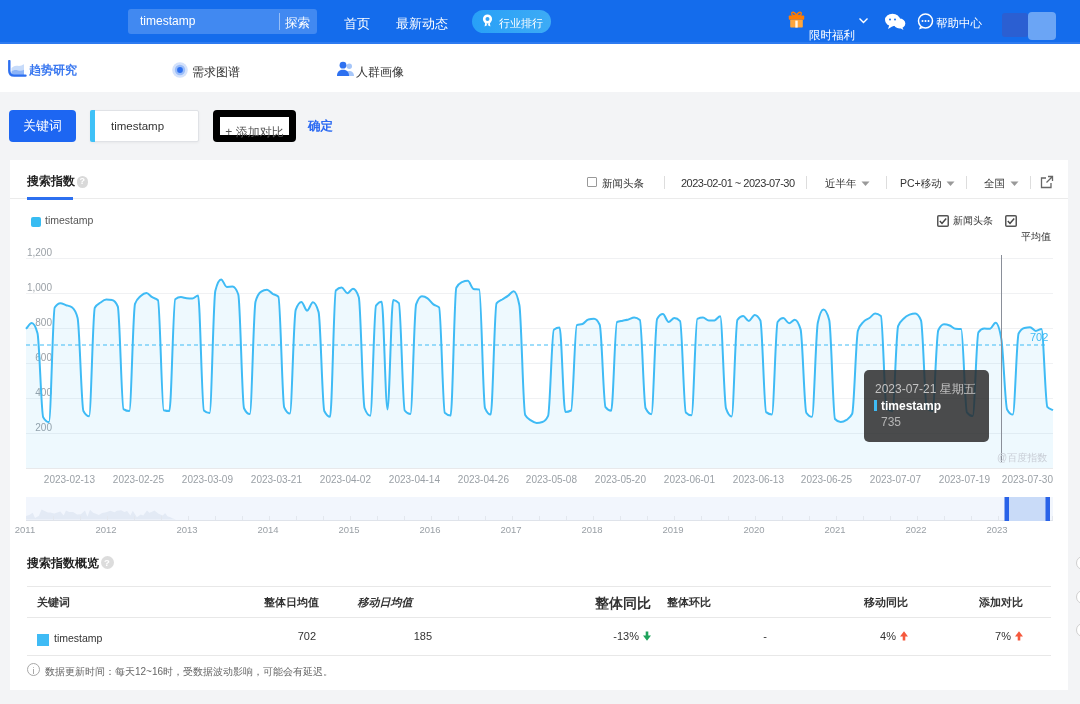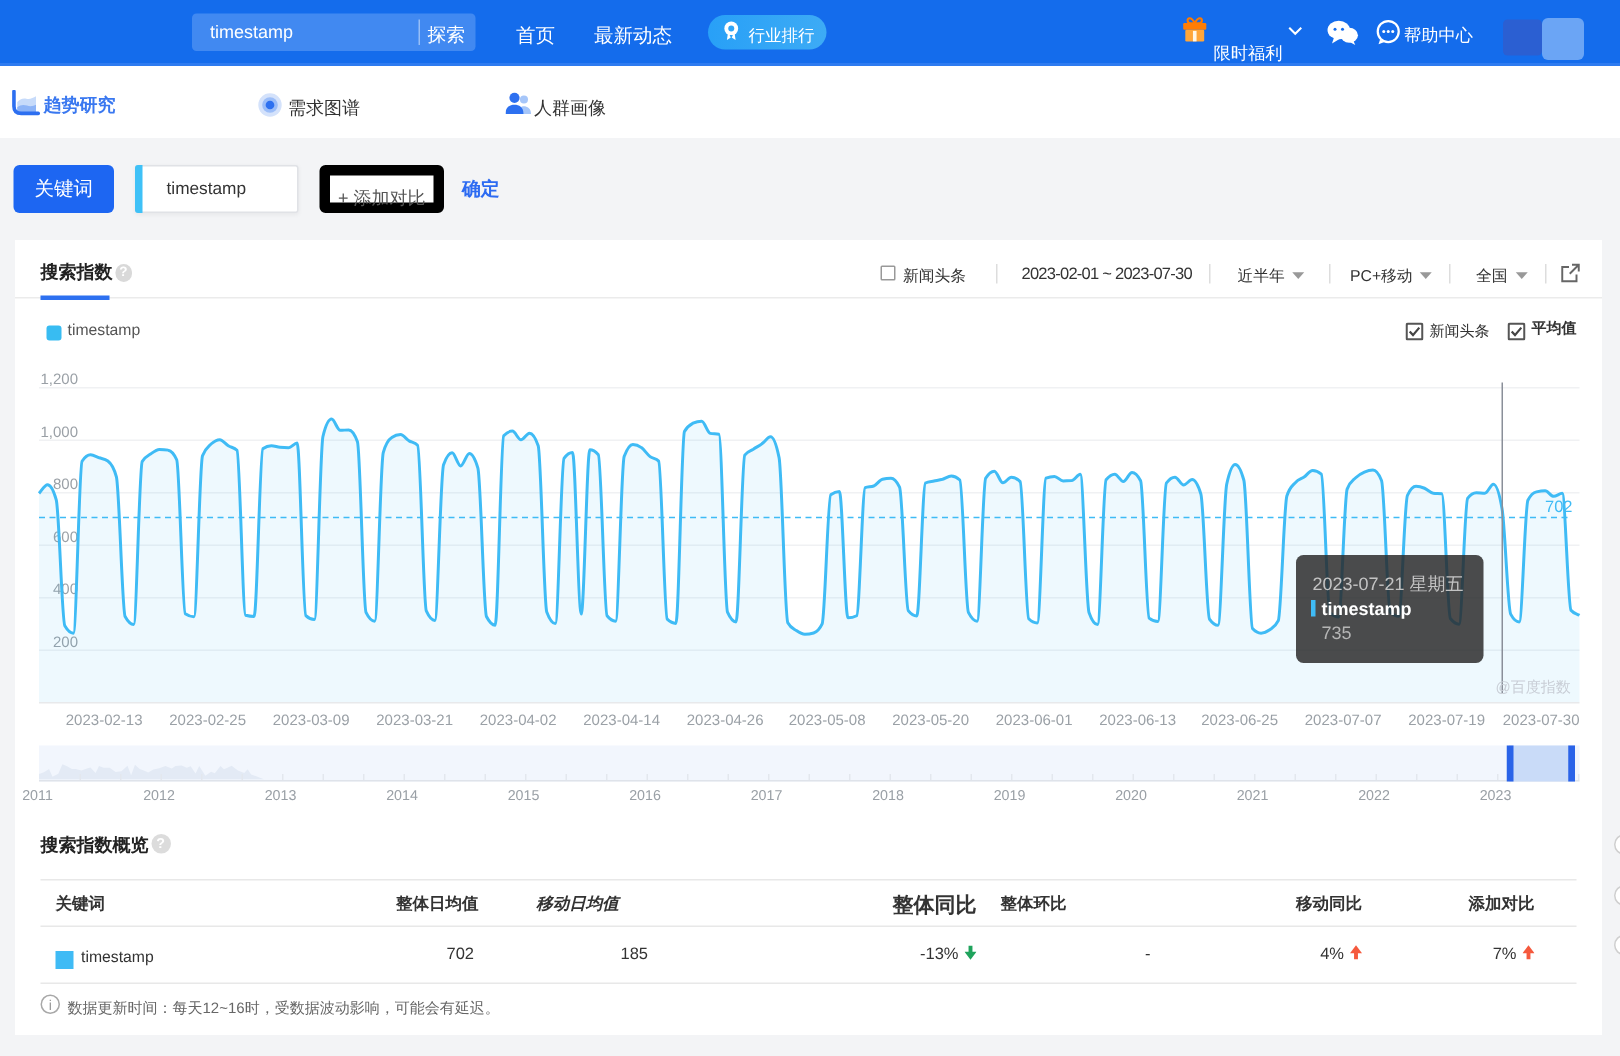--- a/index.html
+++ b/index.html
@@ -121,21 +121,21 @@
 <div class="abs" style="left:45px;top:214px;font-size:10.5px;color:#555;">timestamp</div>
 <svg class="abs" style="left:937px;top:215px;" width="12" height="12" viewBox="0 0 12 12">
       <rect x="0.75" y="0.75" width="10.5" height="10.5" rx="1" fill="none" stroke="#555" stroke-width="1.5"></rect>
       <path d="M2.8 6 L5 8.4 L9.2 3.4" fill="none" stroke="#444" stroke-width="1.5"></path>
     </svg>
 <div class="abs" style="left:953px;top:214px;font-size:10px;color:#333;">新闻头条</div>
 <svg class="abs" style="left:1005px;top:215px;" width="12" height="12" viewBox="0 0 12 12">
       <rect x="0.75" y="0.75" width="10.5" height="10.5" rx="1" fill="none" stroke="#555" stroke-width="1.5"></rect>
       <path d="M2.8 6 L5 8.4 L9.2 3.4" fill="none" stroke="#444" stroke-width="1.5"></path>
     </svg>
-<div class="abs" style="left:1021px;top:212px;font-size:10px;color:#333;font-weight:bold;">平均值</div>
+<div class="abs" style="left:1021px;top:230px;font-size:10px;color:#333;">平均值</div>
 
 <svg class="abs" style="left:0;top:240px;" width="1080" height="300" viewBox="0 240 1080 300">
  <g stroke="#f0f1f3" stroke-width="1">
   <line x1="26" y1="258.5" x2="1053" y2="258.5"></line>
   <line x1="26" y1="293.5" x2="1053" y2="293.5"></line>
   <line x1="26" y1="328.5" x2="1053" y2="328.5"></line>
   <line x1="26" y1="363.5" x2="1053" y2="363.5"></line>
   <line x1="26" y1="398.5" x2="1053" y2="398.5"></line>
   <line x1="26" y1="433.5" x2="1053" y2="433.5"></line>
   <line x1="26" y1="468.5" x2="1053" y2="468.5" stroke="#e8e9eb"></line>

